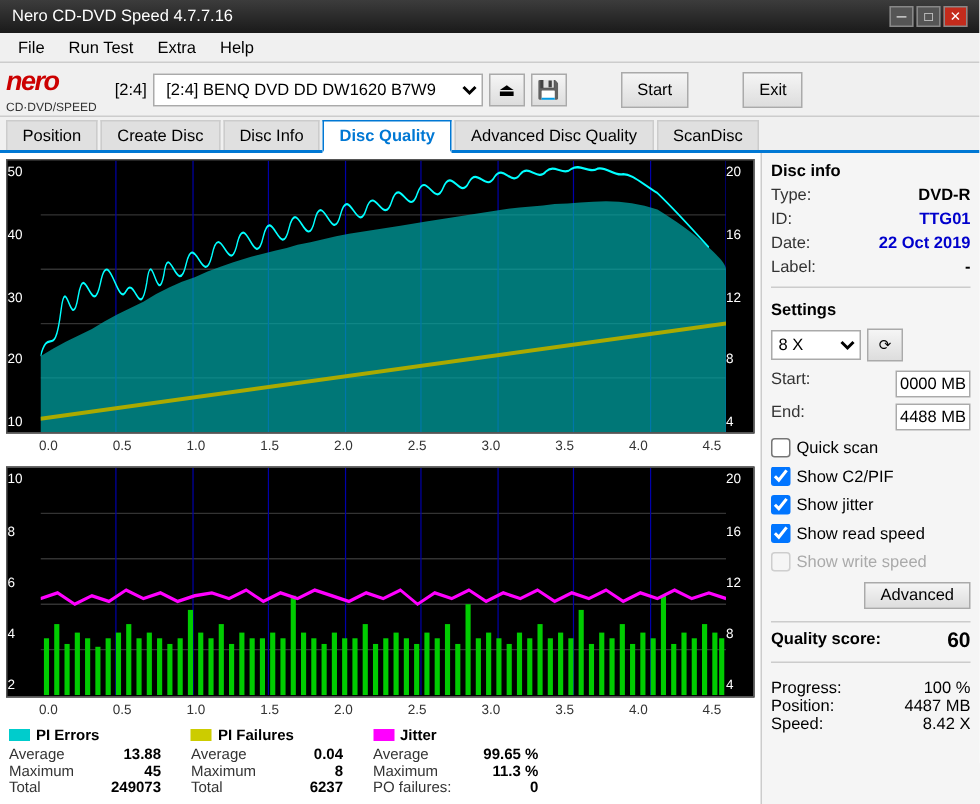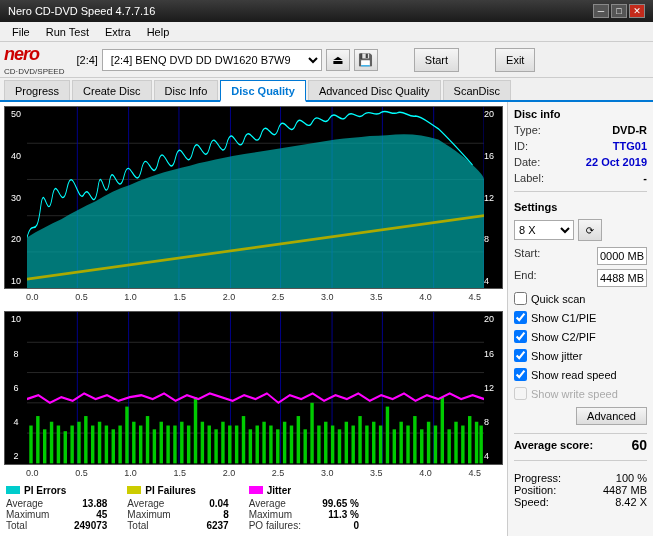--- a/index.html
+++ b/index.html
@@ -156,21 +156,21 @@
     
     .y-axis-left {
       position: absolute;
       left: 0;
       top: 0; bottom: 0;
       width: 22px;
       display: flex; flex-direction: column; justify-content: space-between;
       padding: 2px 0;
       color: white;
       font-size: 9px;
-      text-align: center;
+      text-align: left;
     }
     .y-axis-right {
       position: absolute;
       right: 0;
       top: 0; bottom: 0;
       width: 18px;
       display: flex; flex-direction: column; justify-content: space-between;
       padding: 2px 0;
       color: white;
       font-size: 9px;
@@ -300,21 +300,21 @@
   <select class="drive-select">
     <option>[2:4] BENQ DVD DD DW1620 B7W9</option>
   </select>
   <div class="icon-btn" title="Eject">⏏</div>
   <div class="icon-btn" title="Save">💾</div>
   <button class="toolbar-btn">Start</button>
   <button class="toolbar-btn">Exit</button>
 </div>
 
 <div class="tab-bar">
-  <div class="tab">Progress</div>
+  <div class="tab">Position</div>
   <div class="tab">Create Disc</div>
   <div class="tab">Disc Info</div>
   <div class="tab active">Disc Quality</div>
   <div class="tab">Advanced Disc Quality</div>
   <div class="tab">ScanDisc</div>
 </div>
 
 <div class="main-content">
 
   <div class="chart-area">
@@ -605,43 +605,39 @@
       <span class="info-label">End:</span>
       <input type="text" class="input-field" value="4488 MB" style="">
     </div>
 
     <div class="checkbox-row">
       <input type="checkbox" style="">
       <label>Quick scan</label>
     </div>
     <div class="checkbox-row">
       <input type="checkbox" checked="" style="">
-      <label>Show C1/PIE</label>
-    </div>
-    <div class="checkbox-row">
-      <input type="checkbox" checked="" style="">
       <label>Show C2/PIF</label>
     </div>
     <div class="checkbox-row">
       <input type="checkbox" checked="" style="">
       <label>Show jitter</label>
     </div>
     <div class="checkbox-row">
       <input type="checkbox" checked="" style="">
       <label>Show read speed</label>
     </div>
     <div class="checkbox-row disabled">
       <input type="checkbox" disabled="" style="">
       <label style="color:#aaa;">Show write speed</label>
     </div>
 
     <button class="advanced-btn">Advanced</button>
 
     <div class="quality-row">
-      <span class="quality-label">Average score:</span>
+      <span class="quality-label">Quality score:</span>
       <span class="quality-val">60</span>
     </div>
 
     <div class="separator"></div>
 
     <div class="progress-section">
       <div class="progress-row">
         <span>Progress:</span>
         <span>100 %</span>
       </div>

